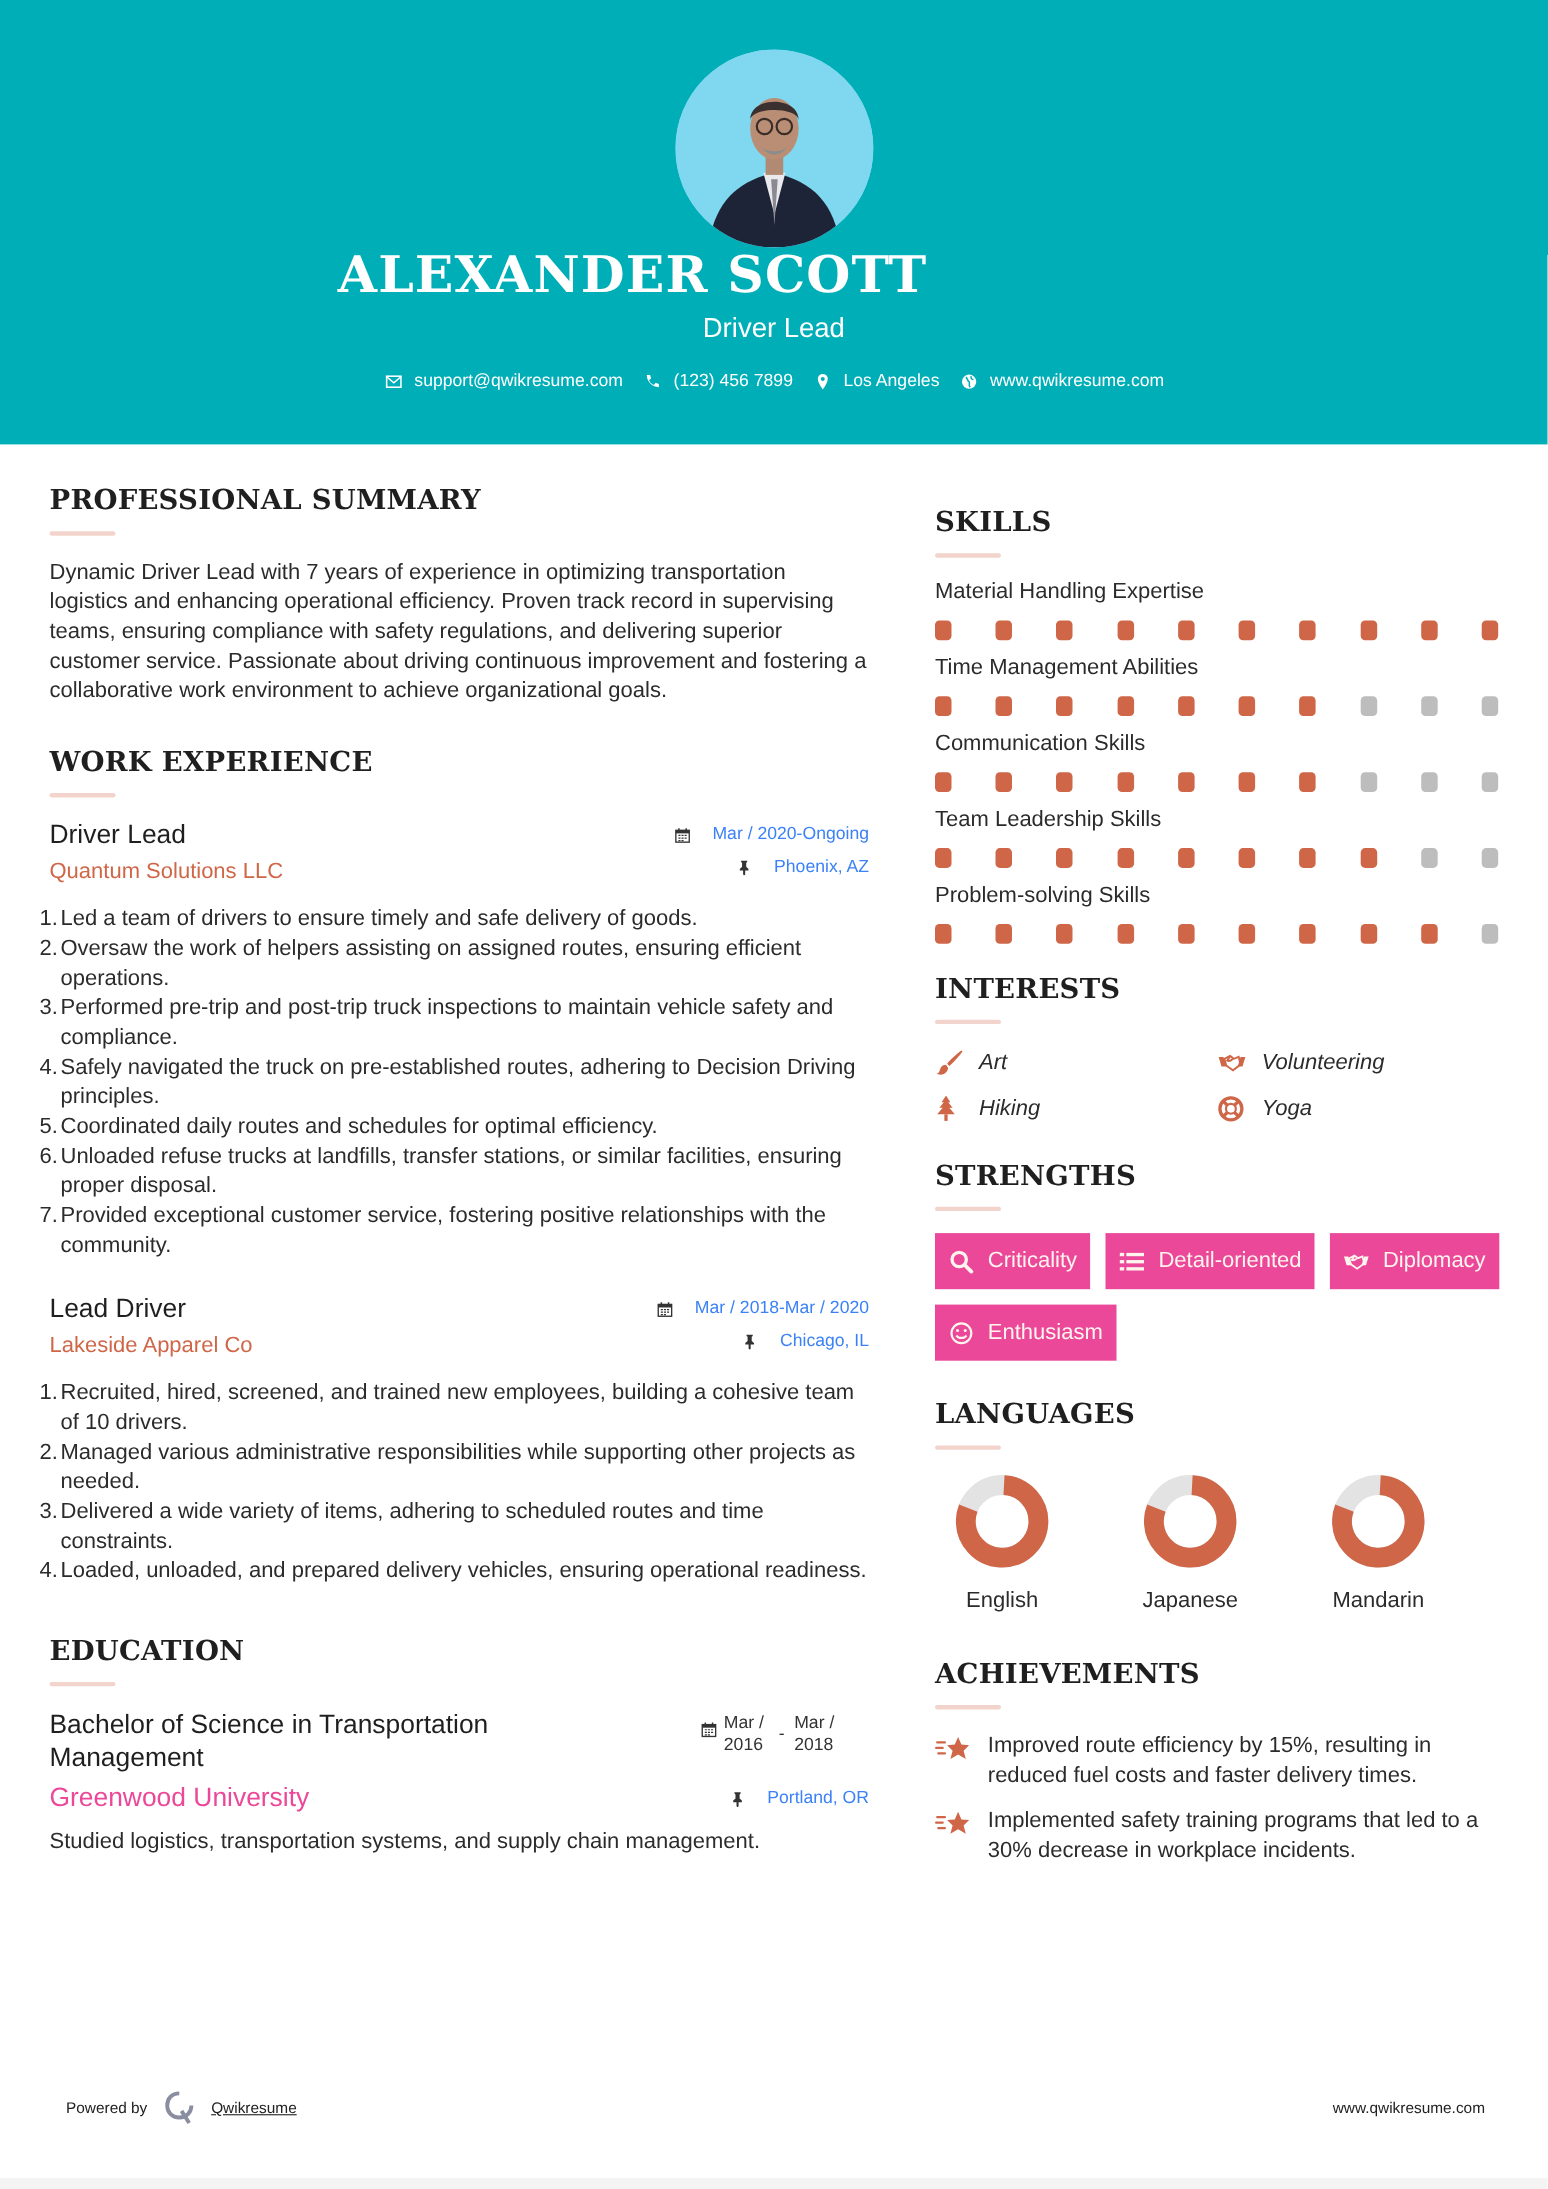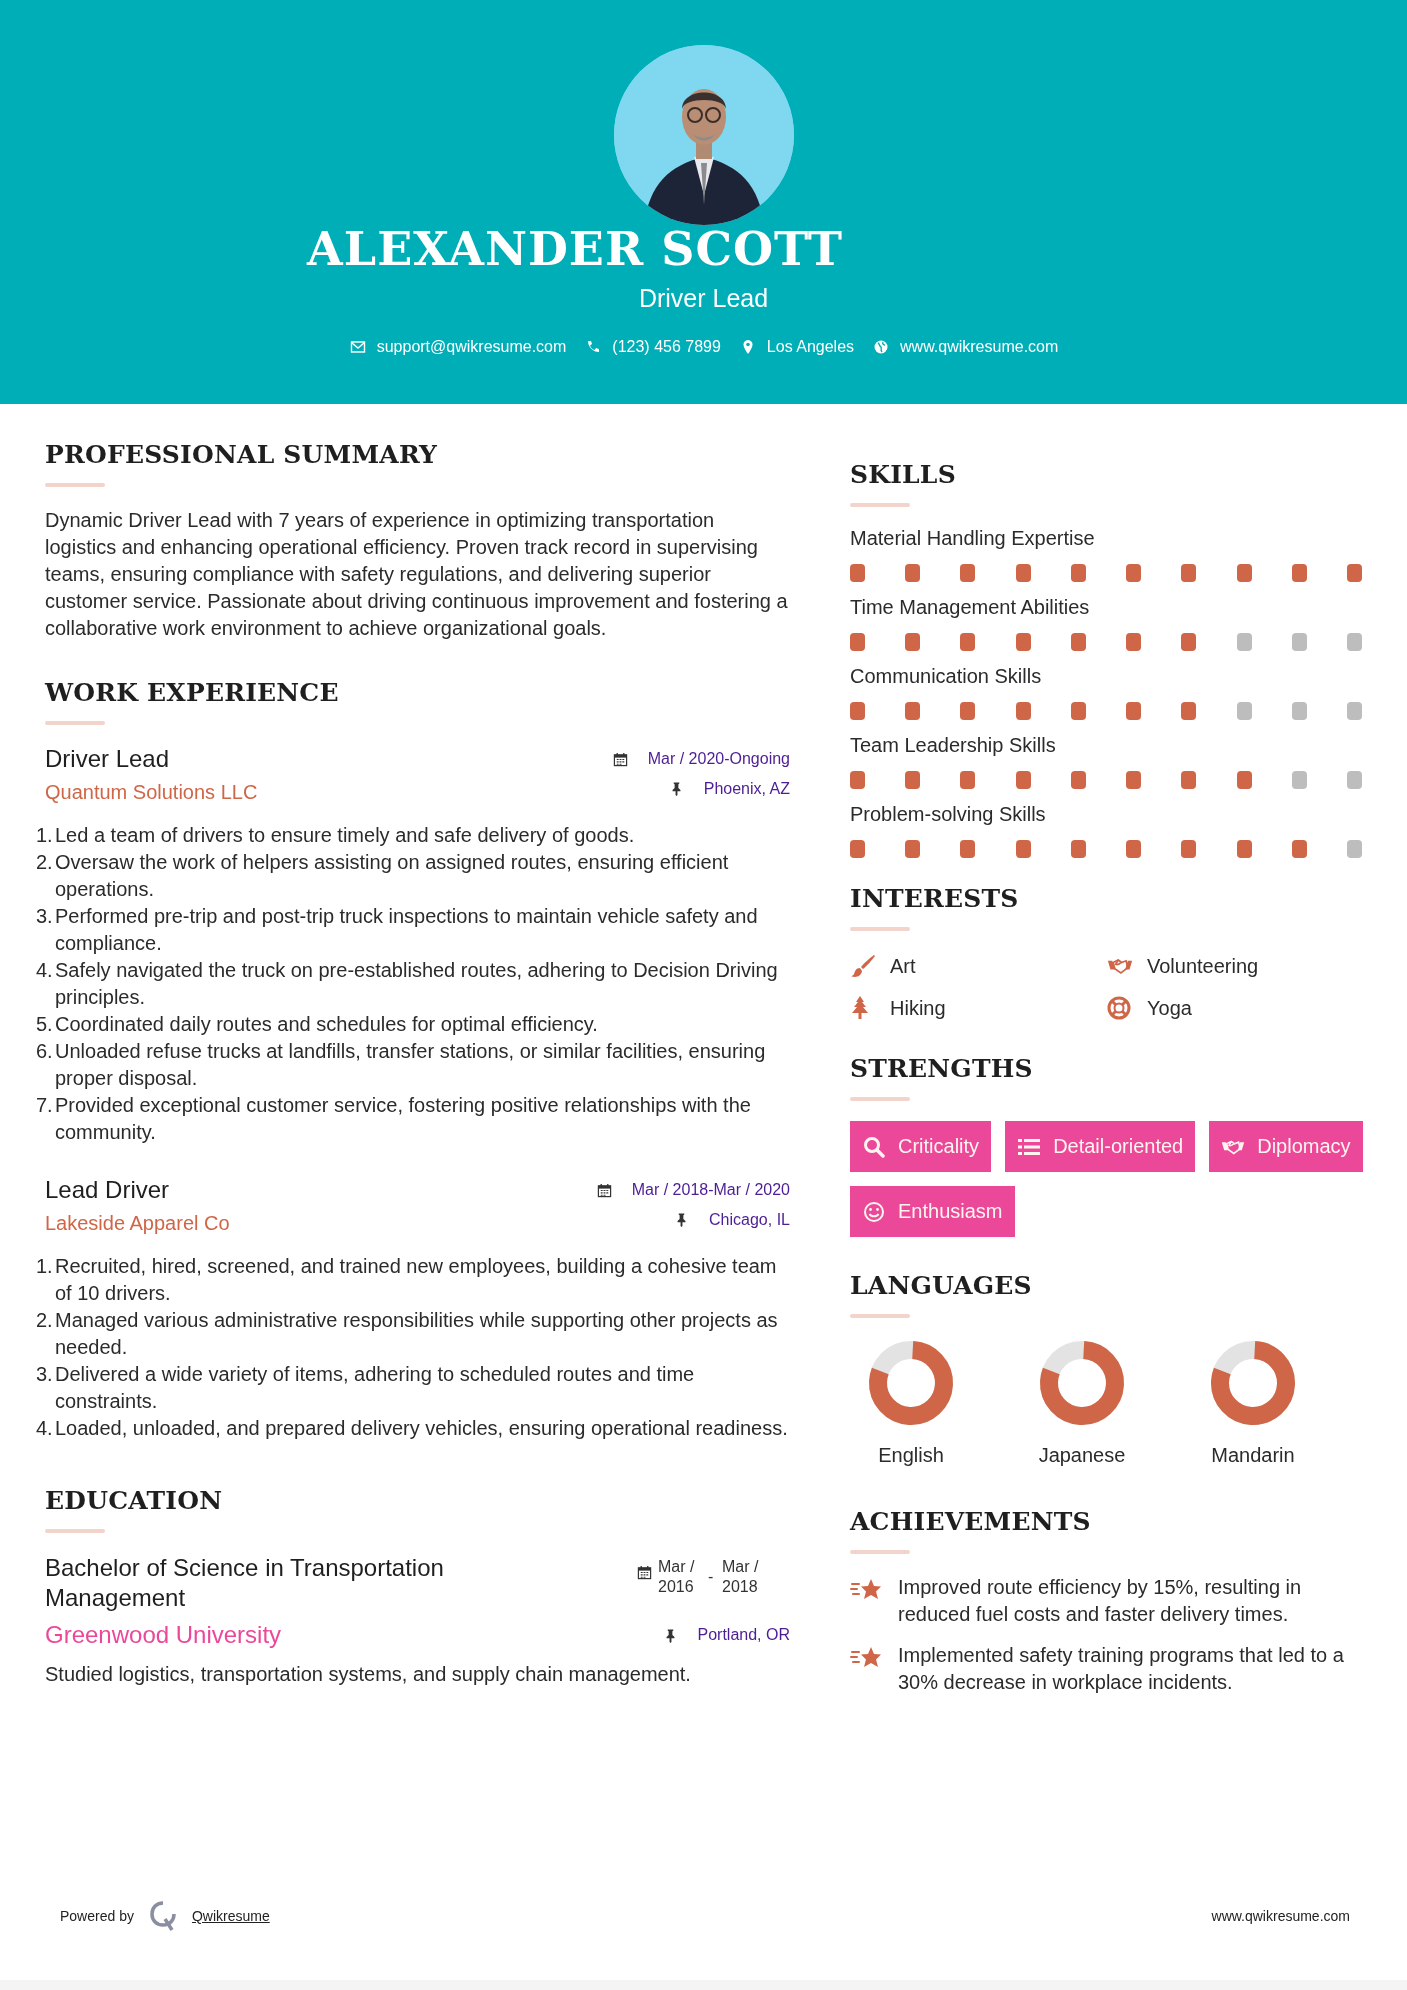--- a/index.html
+++ b/index.html
@@ -21,21 +21,21 @@
 
   .sec-title { font-family: "DejaVu Serif", "Liberation Serif", serif; font-weight: bold; font-size: 25px; color: #1f1f1f; letter-spacing: 0.2px; }
   .sec-line { width: 60px; height: 4px; background: #f3d4cc; margin-top: 14px; margin-bottom: 20px; border-radius: 2px; }
 
   .summary { font-size: 20px; line-height: 27px; color: #2b2b2b; margin-bottom: 36px; }
 
   .job { margin-bottom: 26px; }
   .job-row { display: flex; justify-content: space-between; align-items: center; }
   .job-role { font-size: 24px; color: #1f1f1f; }
   .job-company { font-size: 20px; color: #cf6647; margin-top: 8px; }
-  .meta { display: flex; align-items: center; gap: 20px; font-size: 16px; color: #4c1d95; }
+  .meta { display: flex; align-items: center; gap: 20px; font-size: 16px; color: #3b82f6; }
   .meta svg { width: 15px; height: 15px; }
   .bullets { margin-top: 18px; font-size: 20px; line-height: 27px; color: #2b2b2b; }
   .bullet { display: flex; }
   .bullet .num { width: 19px; flex: 0 0 19px; margin-left: -9px; }
   .bullet .txt { flex: 1; }
 
   .edu-row { display: flex; justify-content: space-between; align-items: flex-start; }
   .edu-degree { font-size: 24px; line-height: 30px; color: #1f1f1f; width: 540px; }
   .edu-dates { display: flex; align-items: flex-start; gap: 6px; font-size: 16px; line-height: 20px; color: #333; margin-top: 4px; margin-right: 24px; }
   .edu-dates .d { width: 44px; }
@@ -43,21 +43,21 @@
   .edu-school-row { display: flex; justify-content: space-between; align-items: center; margin-top: 8px; }
   .edu-school { font-size: 24px; color: #ec4899; }
   .edu-desc { font-size: 20px; line-height: 27px; margin-top: 12px; }
 
   .skill { margin-bottom: 14px; }
   .skill-name { font-size: 20px; color: #2b2b2b; }
   .dots { display: flex; justify-content: space-between; width: 512px; margin-top: 14px; }
   .dot { width: 15px; height: 18px; border-radius: 4px; background: #cf6647; }
   .dot.off { background: #bdbdbd; }
 
-  .interests { display: grid; grid-template-columns: 257px 257px; row-gap: 18px; margin-bottom: 34px; margin-top: 23px; }
+  .interests { display: grid; grid-template-columns: 257px 257px; row-gap: 18px; margin-bottom: 34px; margin-top: 23px; font-style: italic; }
   .interest { display: flex; align-items: center; gap: 14px; font-size: 20px; color: #2b2b2b; }
   .interest svg { width: 26px; height: 24px; }
 
   .strengths { display: flex; flex-wrap: wrap; gap: 14px 14px; width: 520px; margin-bottom: 34px; margin-top: 4px; }
   .strength { display: flex; align-items: center; gap: 12px; background: #ec4899; color: #fff5ee; font-size: 20px; height: 51px; padding: 0 12px; }
   .strength svg { width: 24px; height: 22px; }
 
   .langs { display: flex; gap: 0; margin-top: 14px; margin-bottom: 40px; }
   .lang { width: 171px; display: flex; flex-direction: column; align-items: flex-start; }
   .lang-chart { width: 90px; height: 90px; margin-left: 16px; }

